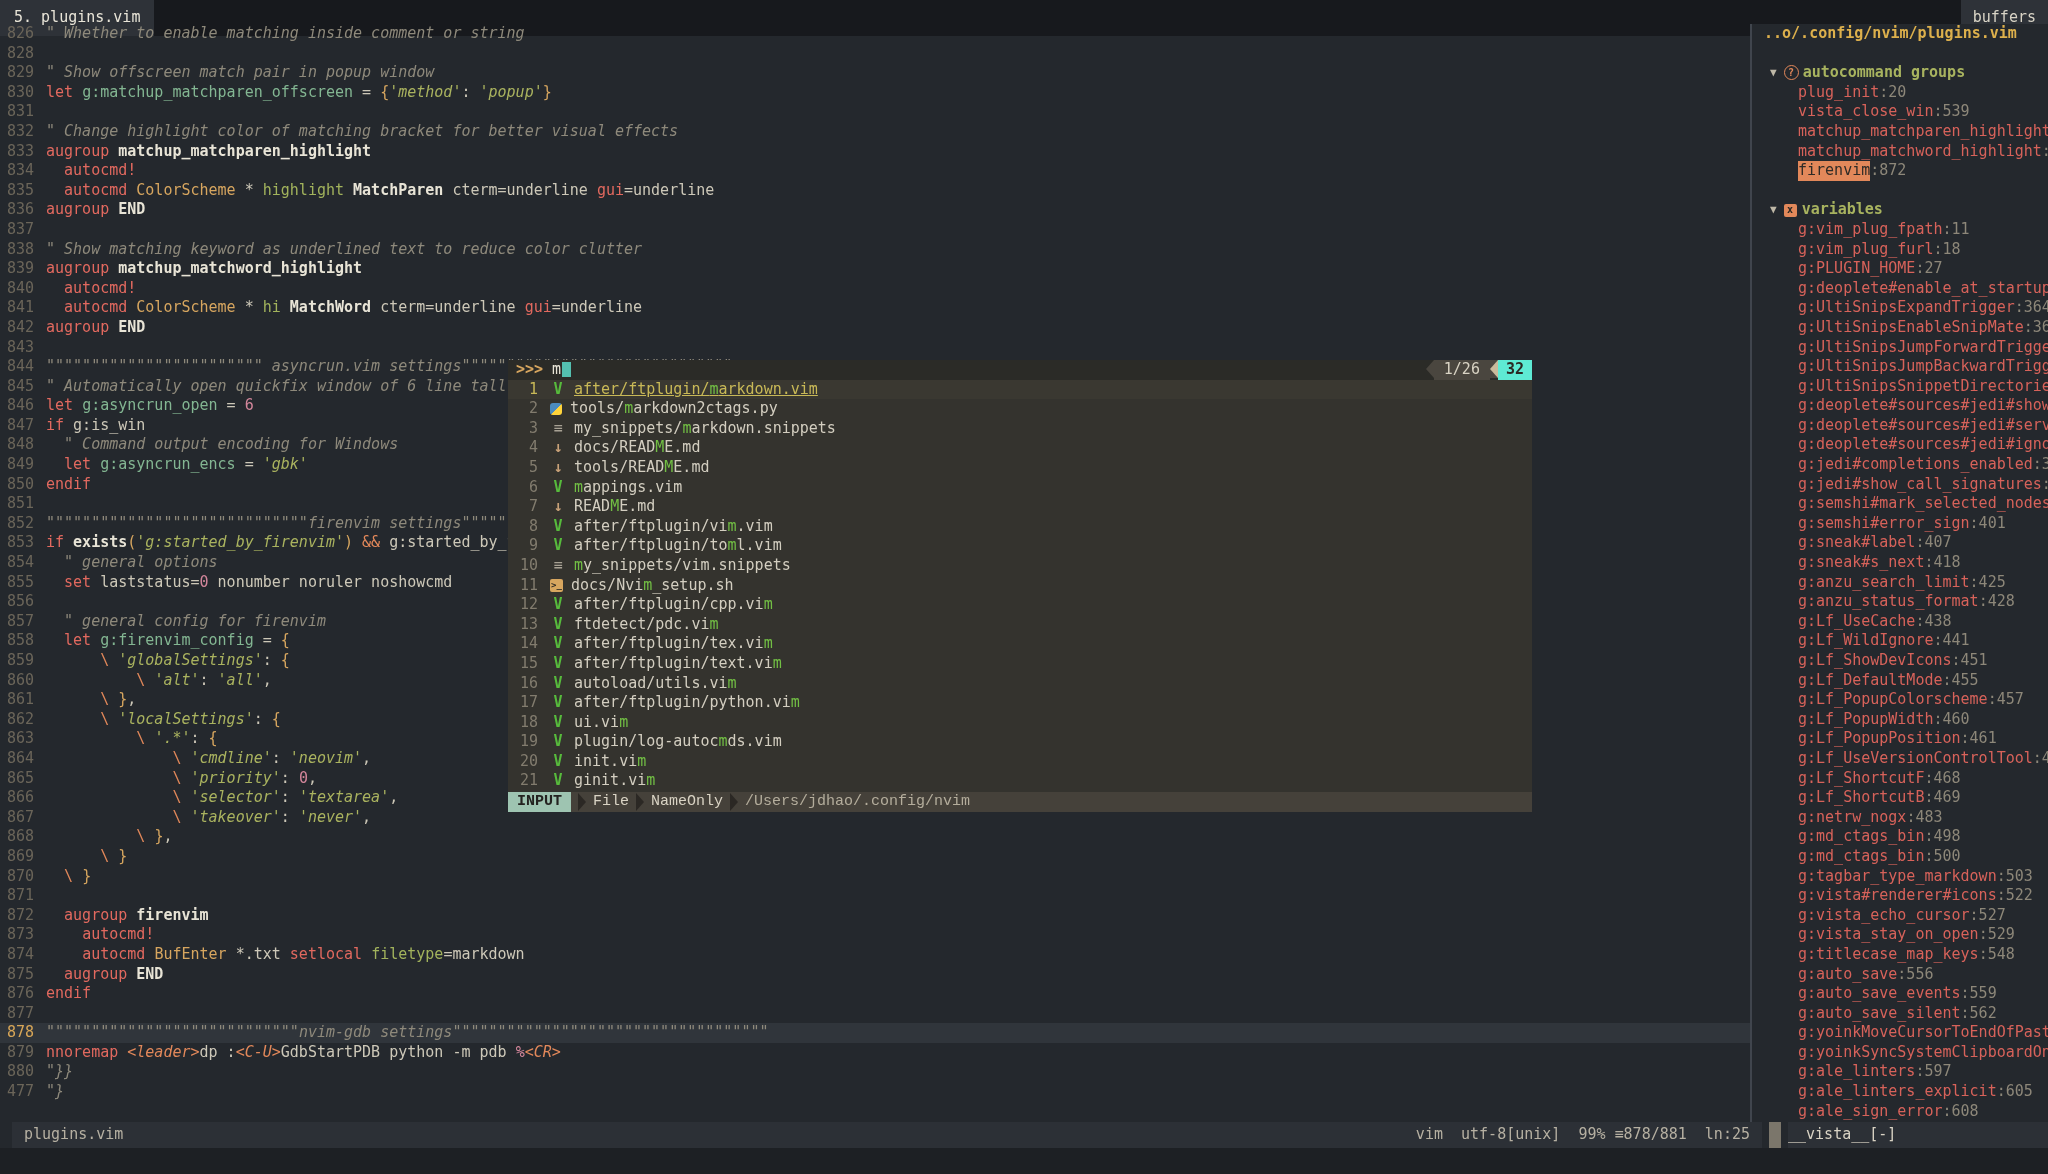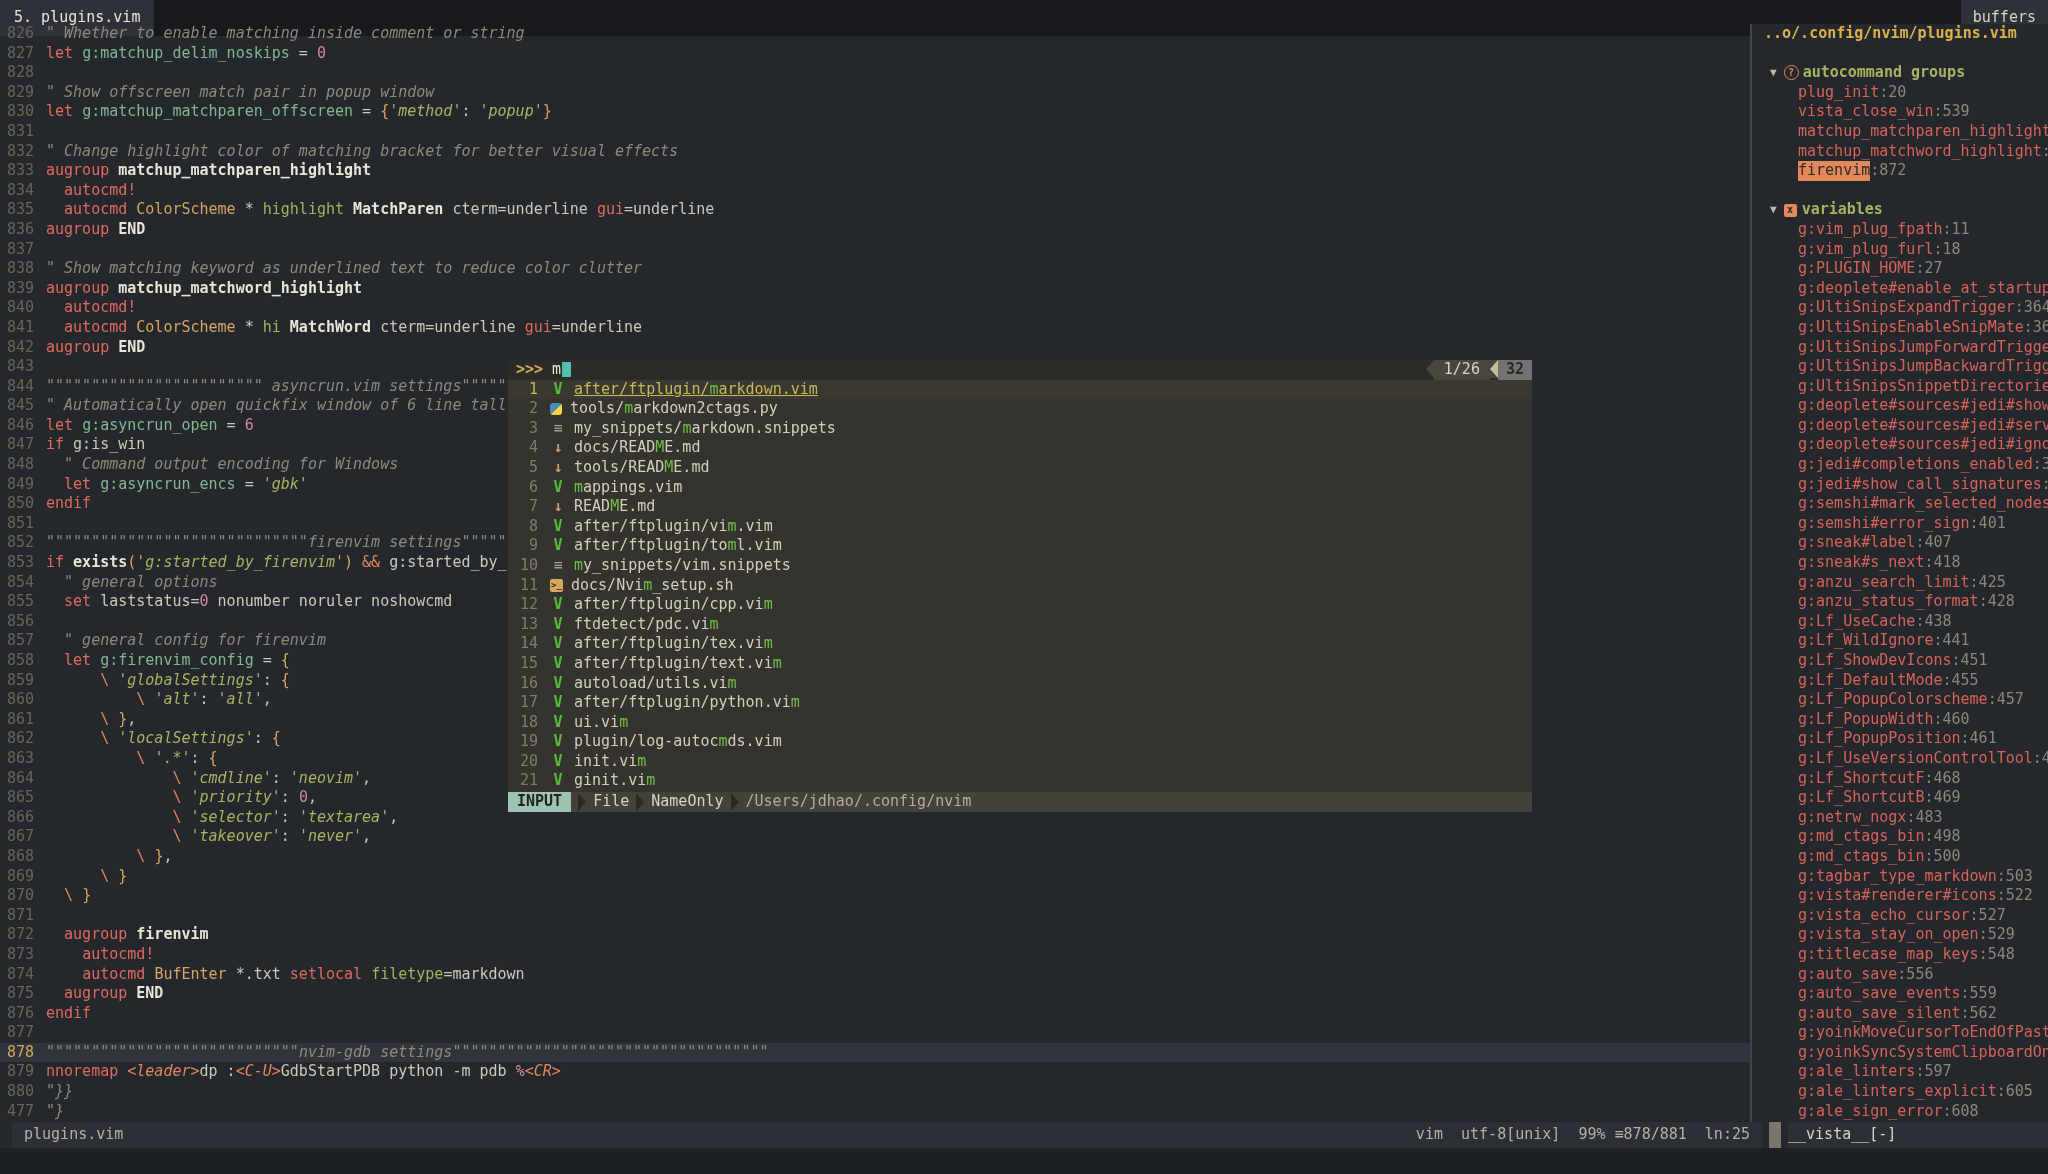--- a/index.html
+++ b/index.html
@@ -35,37 +35,37 @@
          display:flex;flex-direction:column;}
   .p-header{height:19.6px;background:#2b2b27;display:flex;align-items:stretch;white-space:pre;flex:none;}
   .p-prompt{color:#d7a65f;font-weight:bold;padding-left:8px;display:flex;align-items:center;}
   .p-query{color:#e8e4d6;display:flex;align-items:center;padding-left:9px;}
   .p-cursor{display:inline-block;width:9px;height:15px;background:#54c0b0;margin-left:1px;align-self:center;}
   .p-counts{margin-left:auto;display:flex;align-items:stretch;}
   .tri{width:0;height:0;border-top:9.8px solid transparent;border-bottom:9.8px solid transparent;}
   .tri-gray{border-right:8px solid #4a463f;}
   .tri-tan{border-right:8px solid #c9ba9b;background:#4a463f;}
   .seg-gray{background:#4a463f;color:#d9d3c4;padding:0 10px;display:flex;align-items:center;}
-  .seg-tan{background:#737373;color:#2b2823;padding:0 8px;display:flex;align-items:center;font-weight:bold;}
+  .seg-tan{background:#5eead4;color:#2b2823;padding:0 8px;display:flex;align-items:center;font-weight:bold;}
   .p-list{flex:1;overflow:hidden;}
   .p-row{display:flex;align-items:center;height:19.6px;white-space:pre;}
   .p-row.sel{background:#3a3831;}
   .p-num{width:30px;text-align:right;color:#827c6e;margin-right:12px;flex:none;}
   .p-row.sel .p-num{color:#c9b957;}
   .ic{width:16px;margin-right:8px;display:inline-flex;justify-content:center;align-items:center;flex:none;}
   .ic-vim{color:#57bb3c;font-weight:bold;}
   .ic-py{width:12px;height:12px;border-radius:3px;background:linear-gradient(135deg,#4b8bbe 50%,#ffd43b 50%);}
   .ic-snip{color:#a8a294;}
   .ic-md{color:#c8a178;font-weight:bold;}
   .ic-sh{background:#d7a65f;color:#2b2823;width:13px;height:13px;font-size:9px;font-weight:bold;border-radius:2px;display:inline-flex;align-items:center;justify-content:center;}
   .p-name{color:#d3cec0;}
   .p-match{color:#72bf44;}
   .p-row.sel .p-name{color:#c9b957;text-decoration:underline;}
   .p-row.sel .p-match{color:#72bf44;}
-  .p-status{height:19.6px;background:#45413a;display:flex;align-items:stretch;white-space:pre;flex:none;}
+  .p-status{height:19.6px;background:#45413a;display:flex;align-items:stretch;white-space:pre;flex:none;font-family:Liberation Mono, monospace;}
   .p-mode{background:#9ec4b1;color:#23221f;font-weight:bold;padding:0 9px;display:flex;align-items:center;}
   .p-tri{width:0;height:0;border-top:9.8px solid transparent;border-bottom:9.8px solid transparent;border-left:8px solid #2b2824;margin:0 7px;align-self:center;}
   .p-seg{color:#d9d3c4;display:flex;align-items:center;}
   .p-path{color:#b4ad9c;display:flex;align-items:center;}
 
   
   .vista{position:absolute;top:24px;left:1750px;width:298px;height:1098px;background:#24282d;
          border-left:2px solid #40454d;overflow:hidden;padding-left:12px;box-sizing:border-box;}
   .vrow{white-space:pre;height:19.6px;overflow:hidden;display:flex;align-items:center;}
   .vista-title{color:#ddb04c;font-weight:bold;}
@@ -97,21 +97,20 @@
       <span>5. plugins.vim</span>
     </div>
     <div class="tab-spacer"></div>
     <div class="tab-buffers">
       <span>buffers</span>
     </div>
   </div>
 
   <div class="codewin">
       <div class="code-line"><span class="lnum">826</span><span class="tk-c">" Whether to enable matching inside comment or string</span></div>
-      <div class="code-line"><span class="lnum">827</span><span class="tk-k">let</span><span class="tk-f"> </span><span class="tk-id">g:matchup_delim_noskips</span><span class="tk-f"> = </span><span class="tk-n">0</span></div>
       <div class="code-line"><span class="lnum">828</span></div>
       <div class="code-line"><span class="lnum">829</span><span class="tk-c">" Show offscreen match pair in popup window</span></div>
       <div class="code-line"><span class="lnum">830</span><span class="tk-k">let</span><span class="tk-f"> </span><span class="tk-id">g:matchup_matchparen_offscreen</span><span class="tk-f"> = </span><span class="tk-y">{</span><span class="tk-s">'method'</span><span class="tk-f">: </span><span class="tk-s">'popup'</span><span class="tk-y">}</span></div>
       <div class="code-line"><span class="lnum">831</span></div>
       <div class="code-line"><span class="lnum">832</span><span class="tk-c">" Change highlight color of matching bracket for better visual effects</span></div>
       <div class="code-line"><span class="lnum">833</span><span class="tk-k">augroup</span><span class="tk-f"> </span><span class="tk-b">matchup_matchparen_highlight</span></div>
       <div class="code-line"><span class="lnum">834</span><span class="tk-f">  </span><span class="tk-k">autocmd!</span></div>
       <div class="code-line"><span class="lnum">835</span><span class="tk-f">  </span><span class="tk-k">autocmd</span><span class="tk-f"> </span><span class="tk-y">ColorScheme</span><span class="tk-f"> * </span><span class="tk-g">highlight</span><span class="tk-f"> </span><span class="tk-b">MatchParen</span><span class="tk-f"> cterm=underline </span><span class="tk-k">gui</span><span class="tk-f">=underline</span></div>
       <div class="code-line"><span class="lnum">836</span><span class="tk-k">augroup</span><span class="tk-f"> </span><span class="tk-b">END</span></div>
       <div class="code-line"><span class="lnum">837</span></div>

